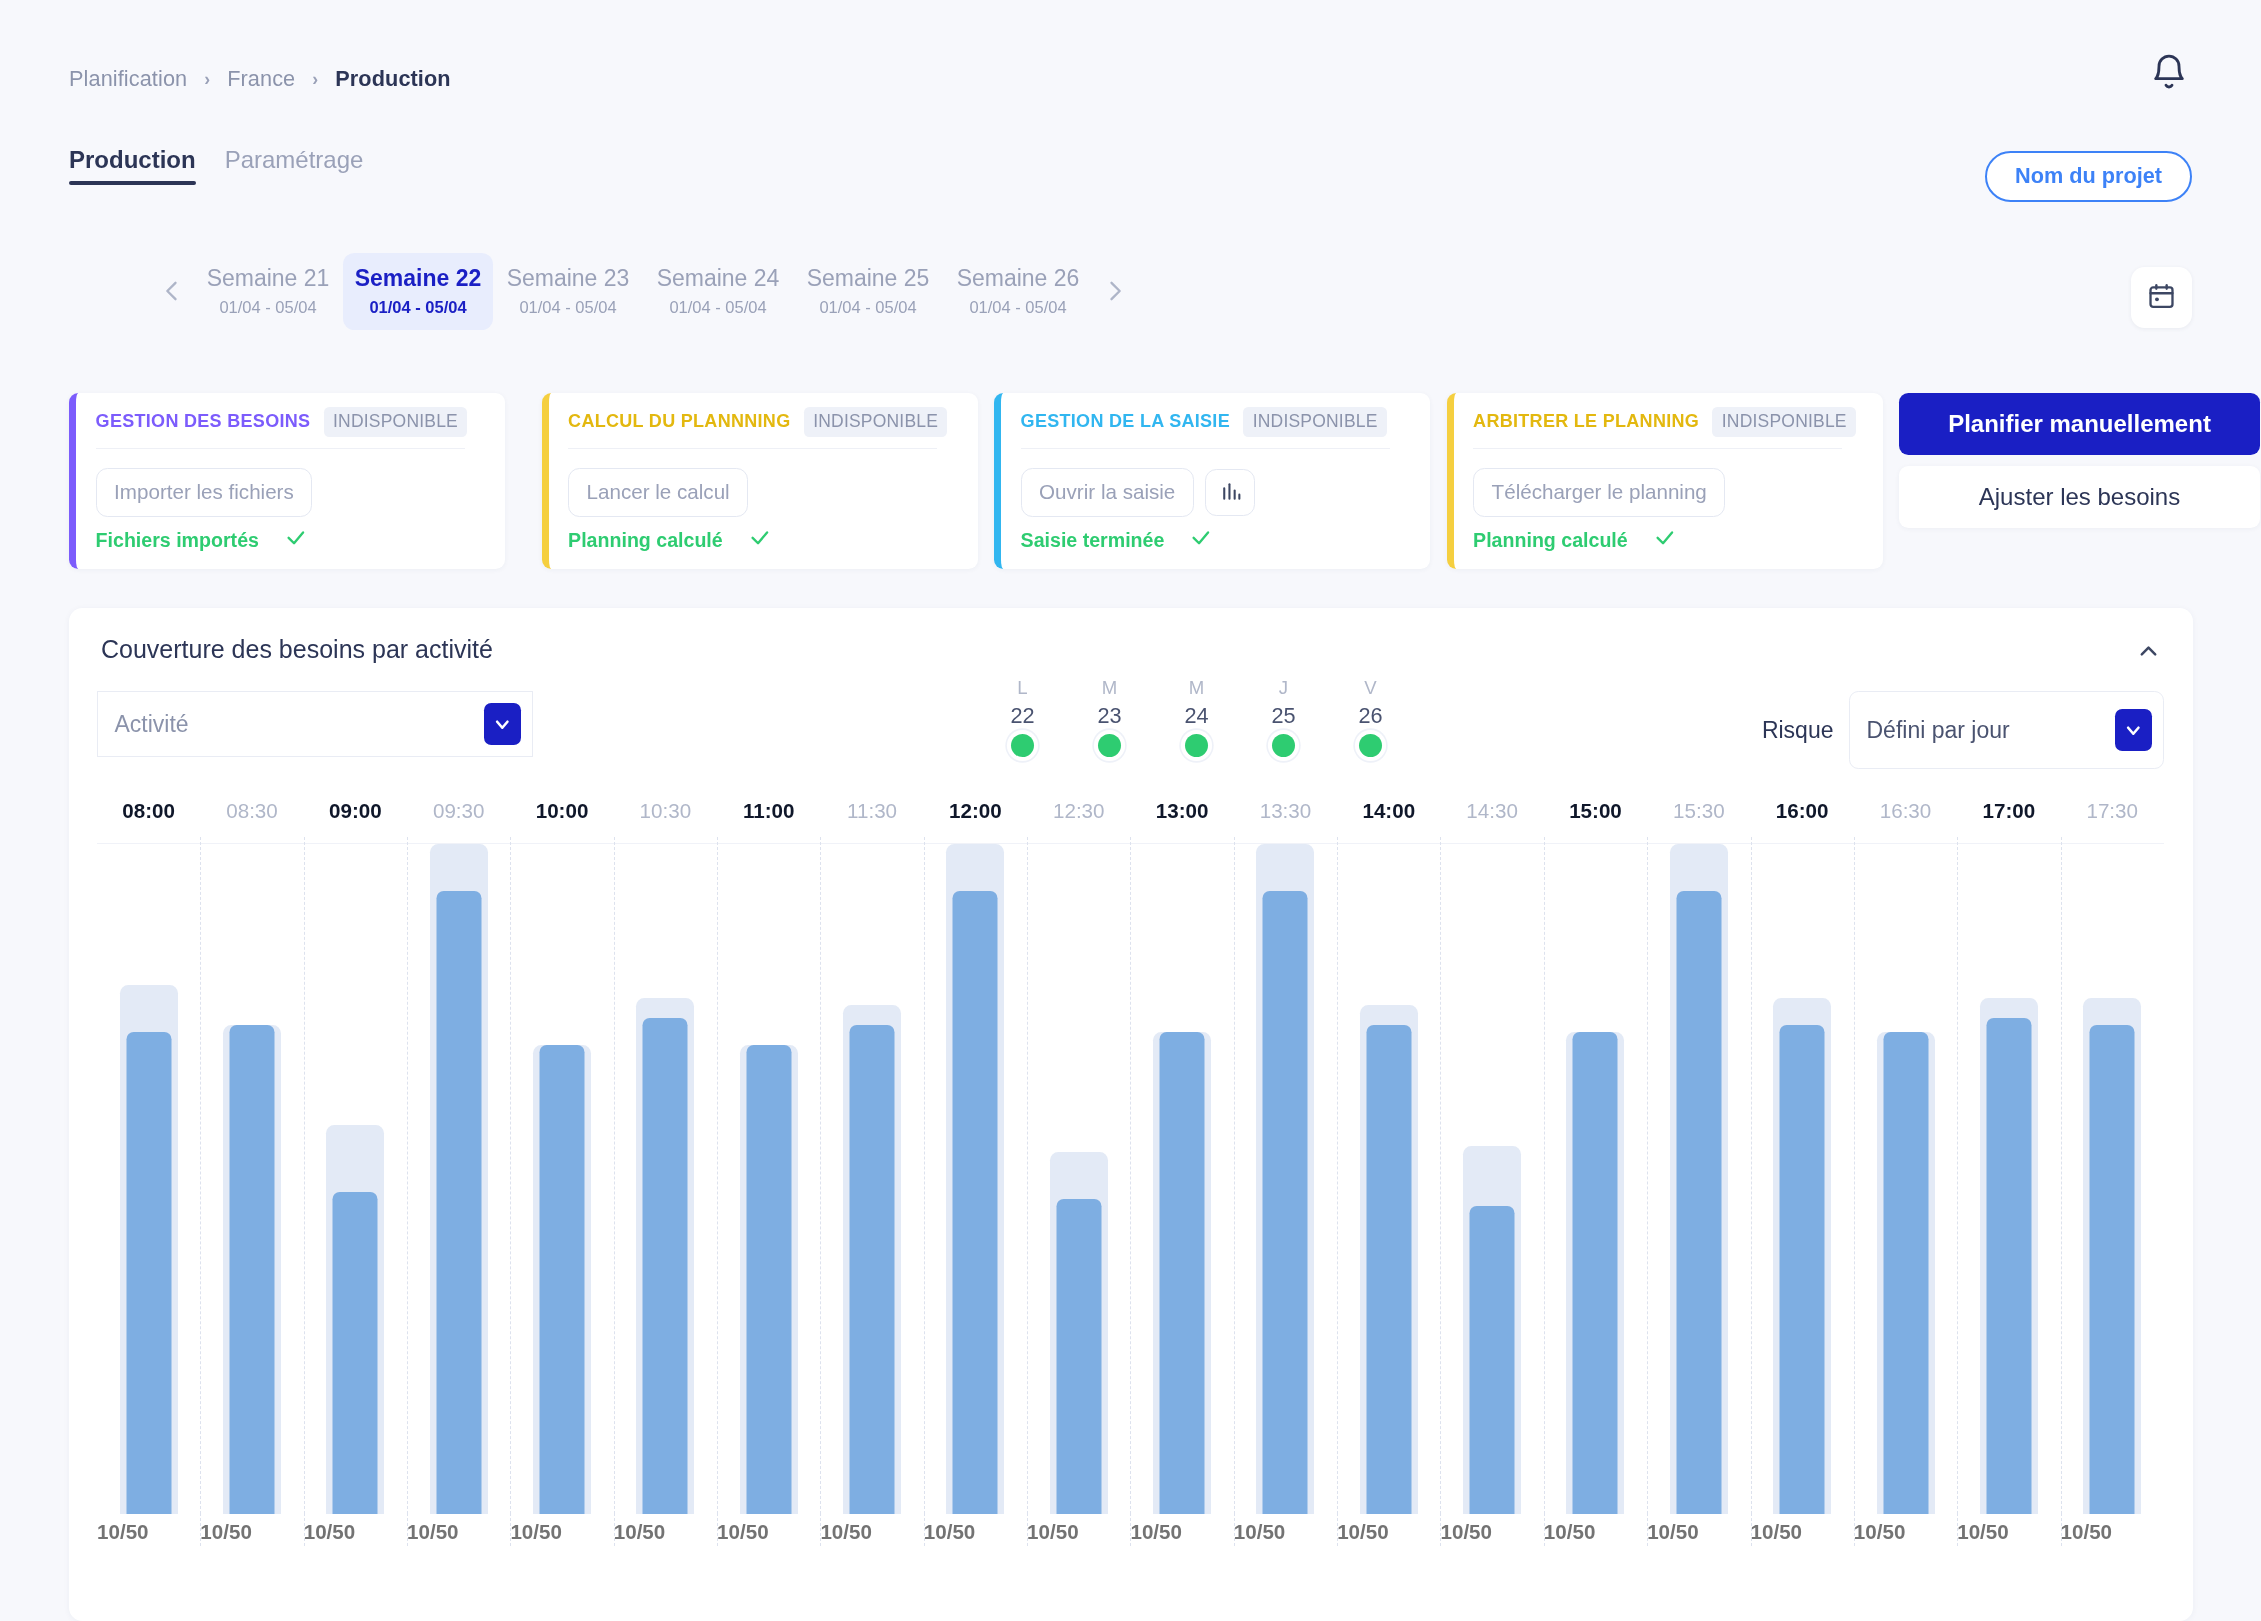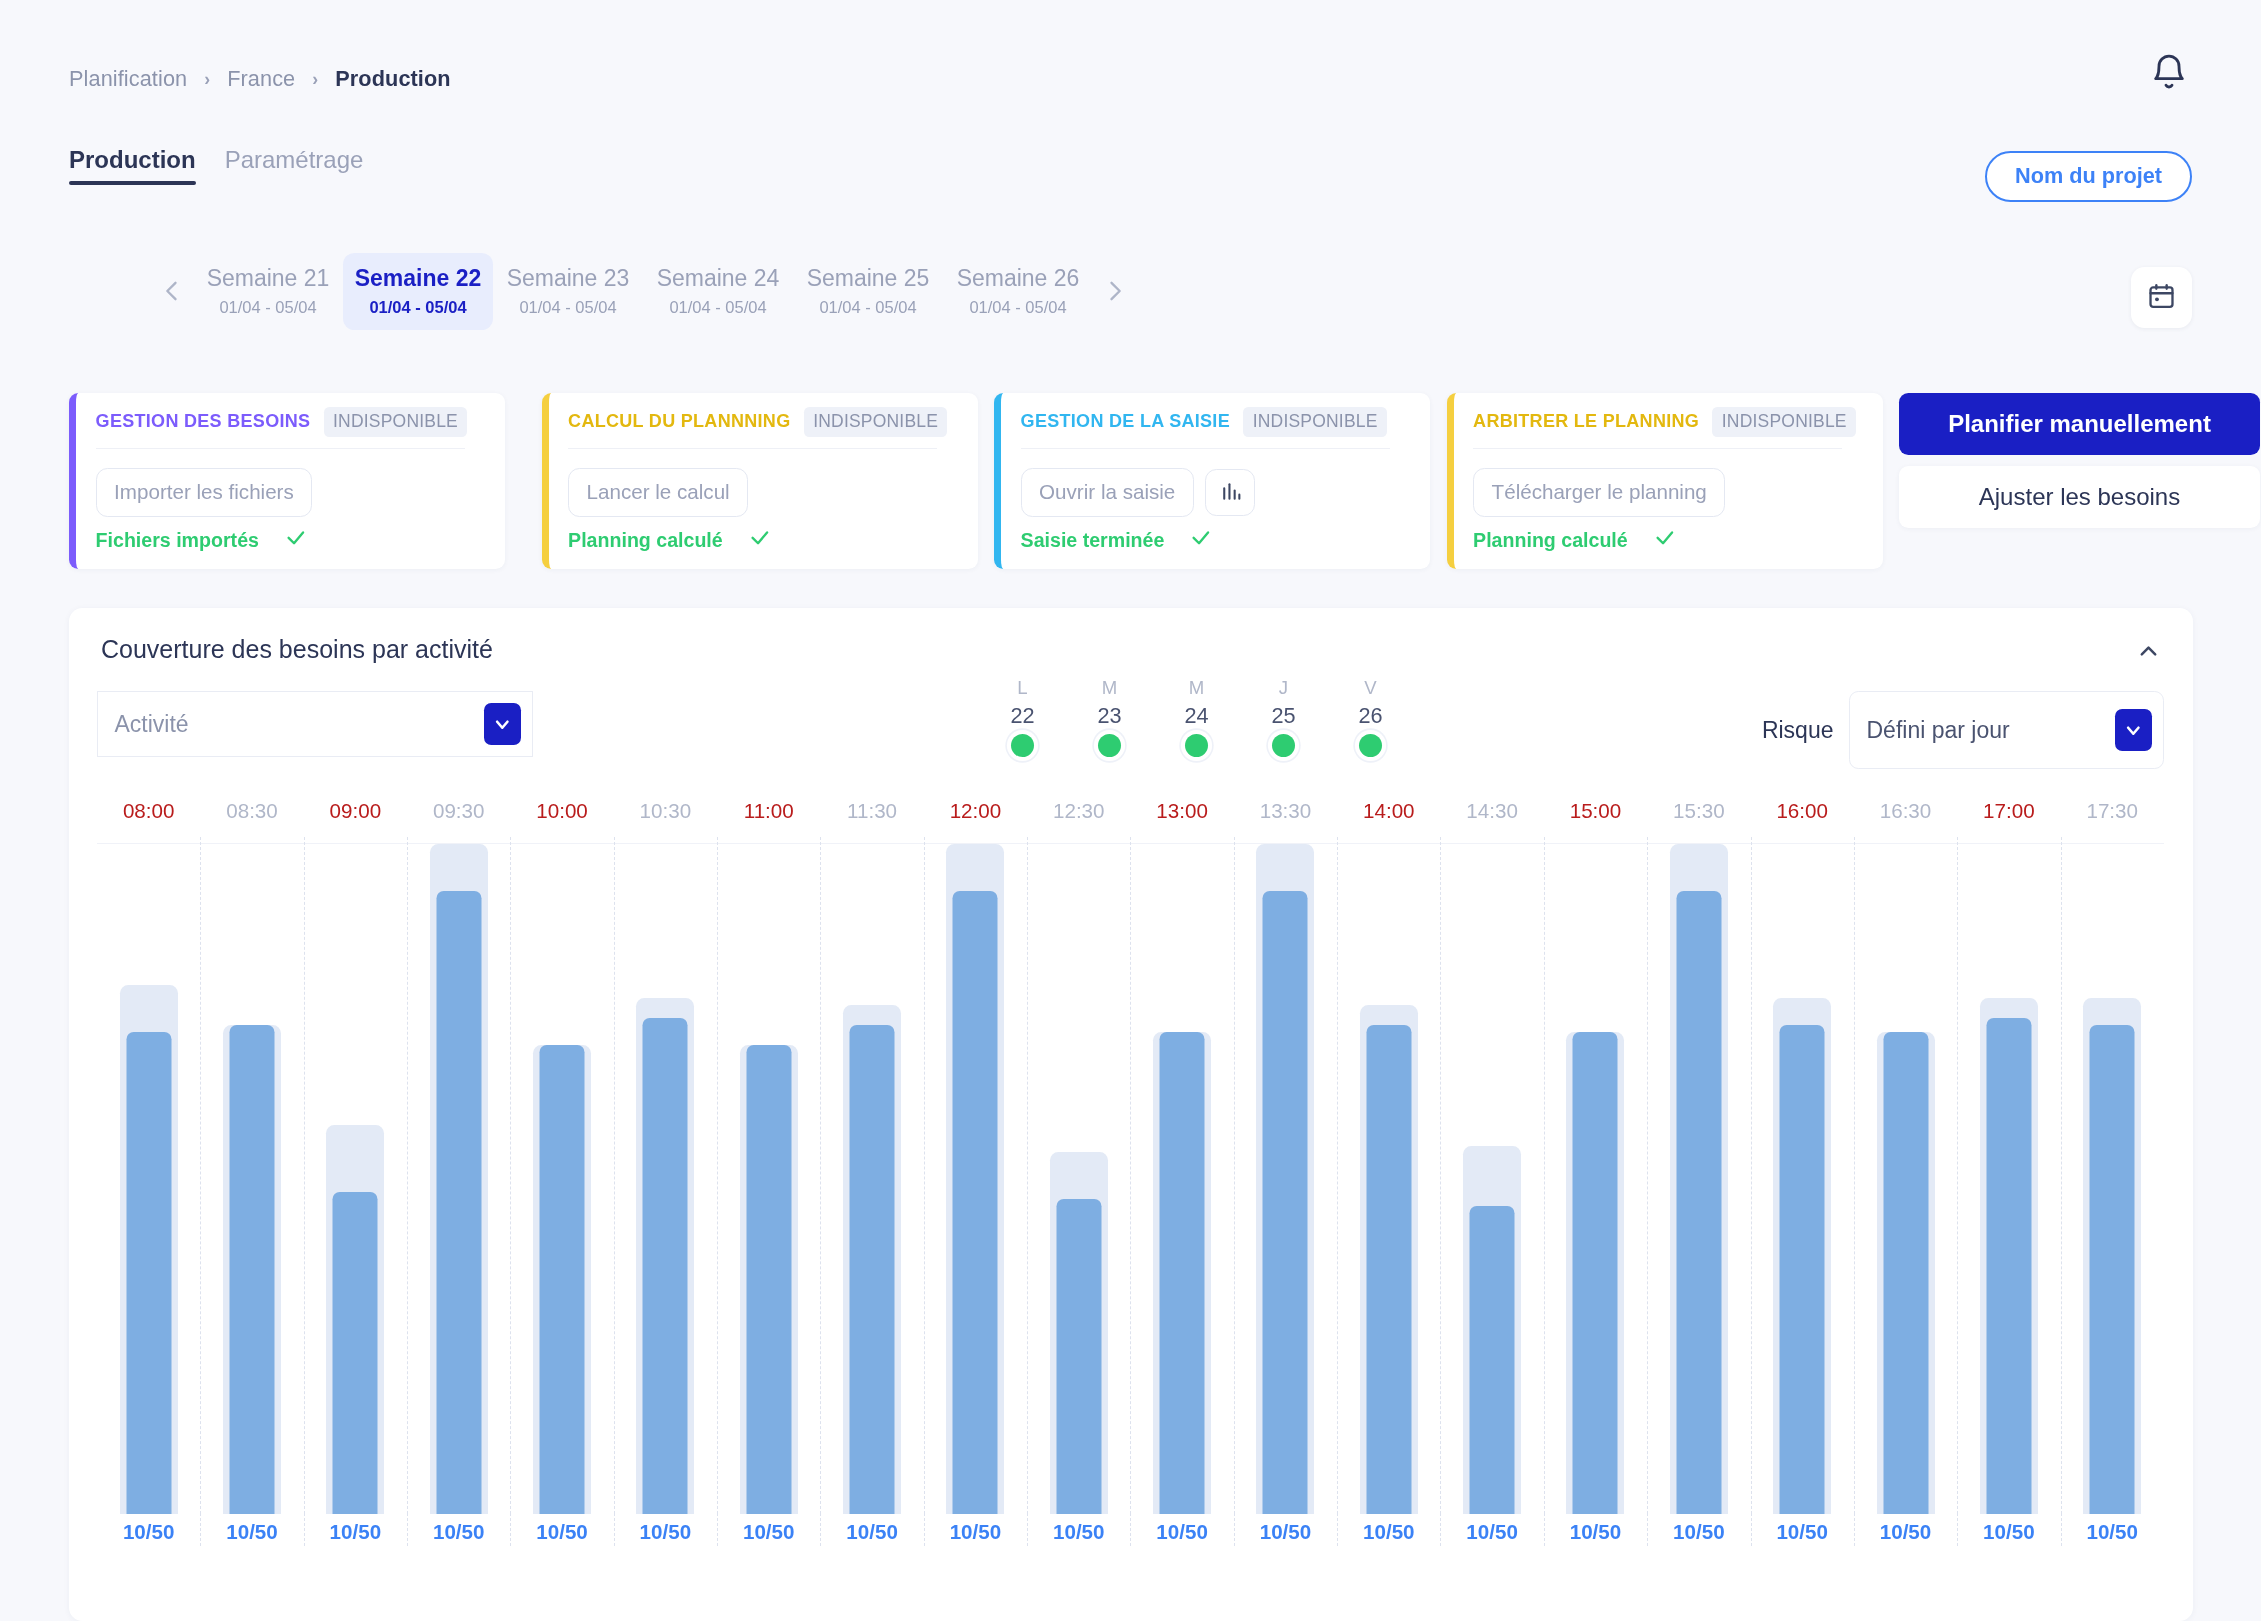--- a/index.html
+++ b/index.html
@@ -135,40 +135,40 @@
   .risk .select2 {
     width: 315px; height: 78px; border: 1.5px solid #e9ecf4; border-radius: 9.3px; background: #fff;
     display: flex; align-items: center; padding: 0 11.4px 0 16.5px;
   }
   .risk .select2 .sval { font-size: 23px; color: #4a5370; flex: 1; }
 
   
   .chart { position: absolute; left: 28px; top: 191px; width: 2067px; height: 805px; }
   .tick-row { display: flex; height: 44px; }
   .tick { flex: 1; text-align: center; font-size: 20.6px; color: #b0b7c9; position: relative; }
-  .tick.full { color: #b91c1c; font-weight: 400; }
+  .tick.full { color: #0f172a; font-weight: 700; }
   .plot { position: relative; display: flex; height: 671px; align-items: flex-end;
           border-top: 1.5px solid #f0f2f8; }
   .col { flex: 1; position: relative; height: 100%; display: flex; align-items: flex-end;
          justify-content: center; }
   .col::before {
     content: ""; position: absolute; left: 0; top: -7.2px; bottom: 0; width: 0;
     border-left: 1.5px dashed #dde2ee;
   }
   .col:first-child::before { display: none; }
   .bar-bg {
     position: relative; width: 58px; background: #e3eaf6;
     border-radius: 8.3px 8.3px 0 0;
   }
   .bar-fg {
     position: absolute; bottom: 0; left: 50%; transform: translateX(-50%);
     width: 45px; background: #7eaee2; border-radius: 7.2px 7.2px 0 0;
   }
   .vals { display: flex; height: 36px; align-items: center; }
-  .val { flex: 1; text-align: center; font-size: 20.6px; color: #3b82f6; font-weight: 700;
+  .val { flex: 1; font-size: 20.6px; color: #737373; font-weight: 700;
          position: relative; }
   .val::before {
     content: ""; position: absolute; left: 0; top: -7.2px; height: 33px; width: 0;
     border-left: 1.5px dashed #dde2ee;
   }
   .val:first-child::before { display: none; }
 </style>
 </head>
 <body>
 

